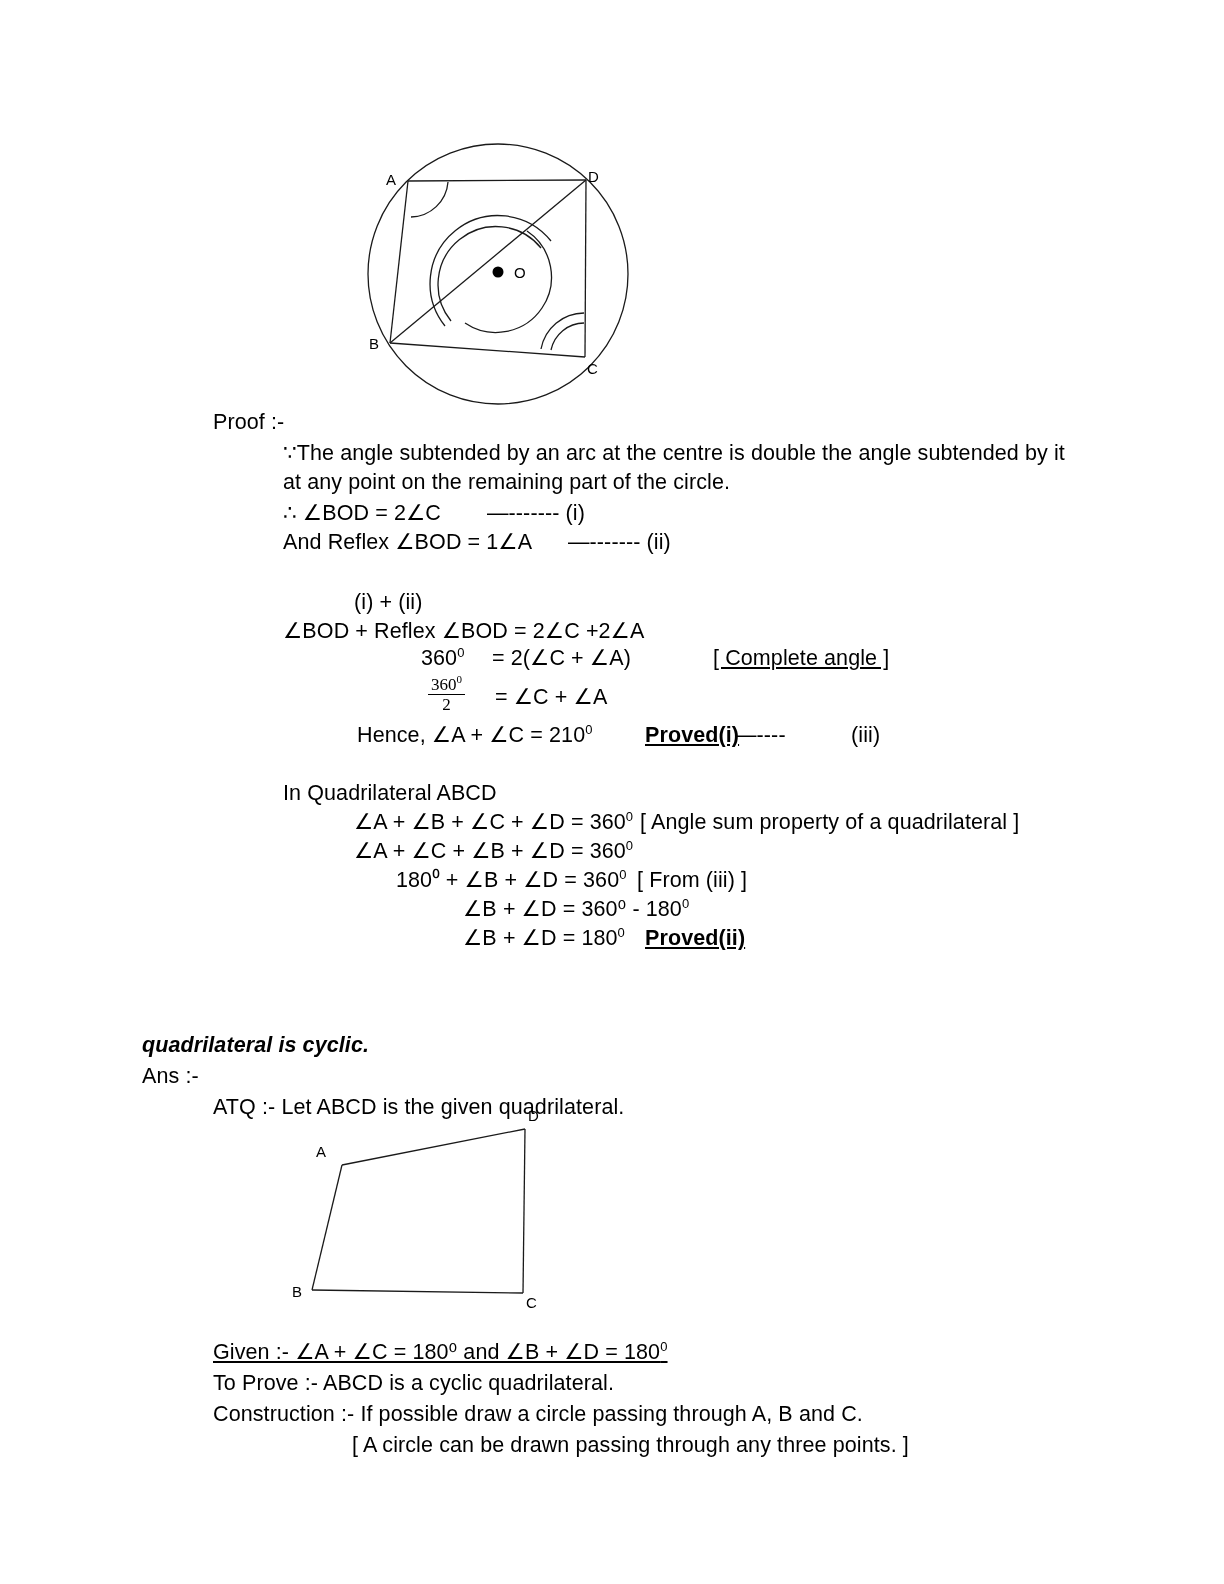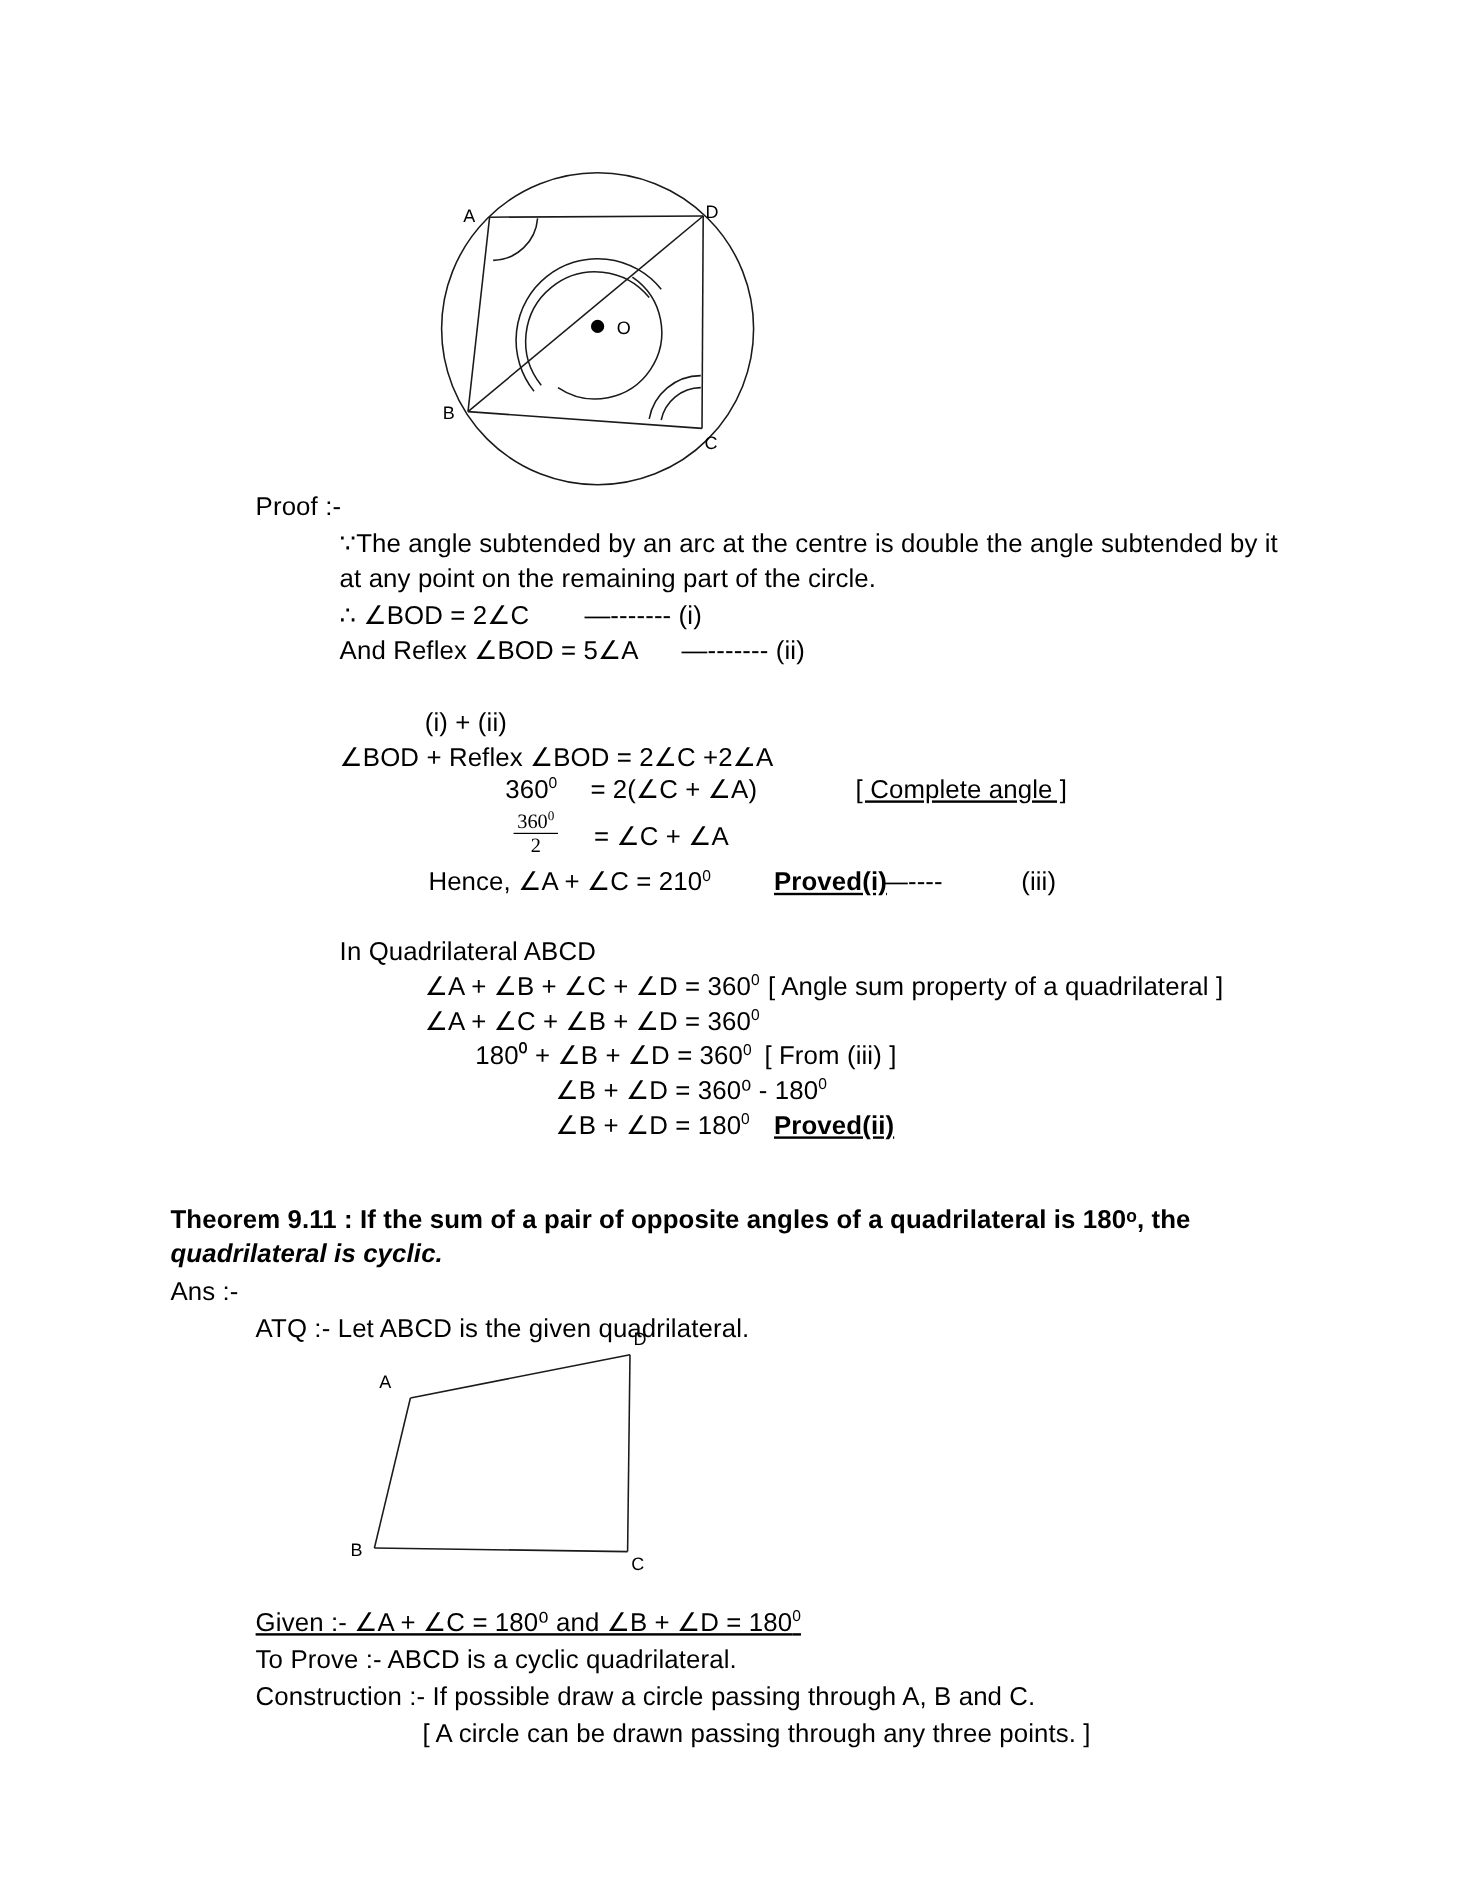--- a/index.html
+++ b/index.html
@@ -125,21 +125,21 @@
 
   <div class="ln" style="left:213px; top:412px;">Proof :-</div>
 
   <div class="ln" style="left:283px; top:472px;">at any point on the remaining part of the circle.</div>
 
   <div class="ln" style="left:283px; top:443px;">∵The angle subtended by an arc at the centre is double the angle subtended by it</div>
 
   <div class="ln" style="left:283px; top:503px;">∴  ∠BOD = 2∠C</div>
   <div class="ln" style="left:487px; top:503px;">—------- (i)</div>
 
-  <div class="ln" style="left:283px; top:532px;">And Reflex ∠BOD = 5∠A</div>
+  <div class="ln" style="left:283px; top:532px;">And Reflex ∠BOD = 1∠A</div>
   <div class="ln" style="left:568px; top:532px;">—------- (ii)</div>
 
   <div class="ln" style="left:354px; top:592px;">(i) + (ii)</div>
 
   <div class="ln" style="left:283px; top:621px;">∠BOD + Reflex ∠BOD = 2∠C +2∠A</div>
 
   <div class="ln" style="left:421px; top:648px;">
     <span>360</span><span class="sup">0</span>
   </div>
   <div class="ln" style="left:492px; top:648px;">= 2(∠C + ∠A)</div>
@@ -176,21 +176,20 @@
 
   <div class="ln" style="left:463px; top:899px;">
     <span>∠B + ∠D = 360⁰ - 180</span><span class="sup">0</span>
   </div>
 
   <div class="ln" style="left:463px; top:928px;">
     <span>∠B + ∠D = 180</span><span class="sup">0</span>
   </div>
   <div class="ln bold ul" style="left:645px; top:928px;">Proved(ii)</div>
 
-  <div class="ln bold" style="left:142px; top:1006px;">Theorem 9.11 : If the sum of a pair of opposite angles of a quadrilateral is 180ᵒ, the</div>
   <div class="ln bold" style="left:142px; top:1035px;font-style:italic;">quadrilateral is cyclic.</div>
 
   <div class="ln" style="left:142px; top:1066px;">Ans :-</div>
 
   <div class="ln" style="left:213px; top:1097px;">ATQ :- Let ABCD is the given quadrilateral.</div>
 
   <div id="figure-quad">
     <svg width="290" height="215" viewBox="0 0 290 215" xmlns="http://www.w3.org/2000/svg">
       <g fill="none" stroke="#1a1a1a" stroke-width="1.3">
 

